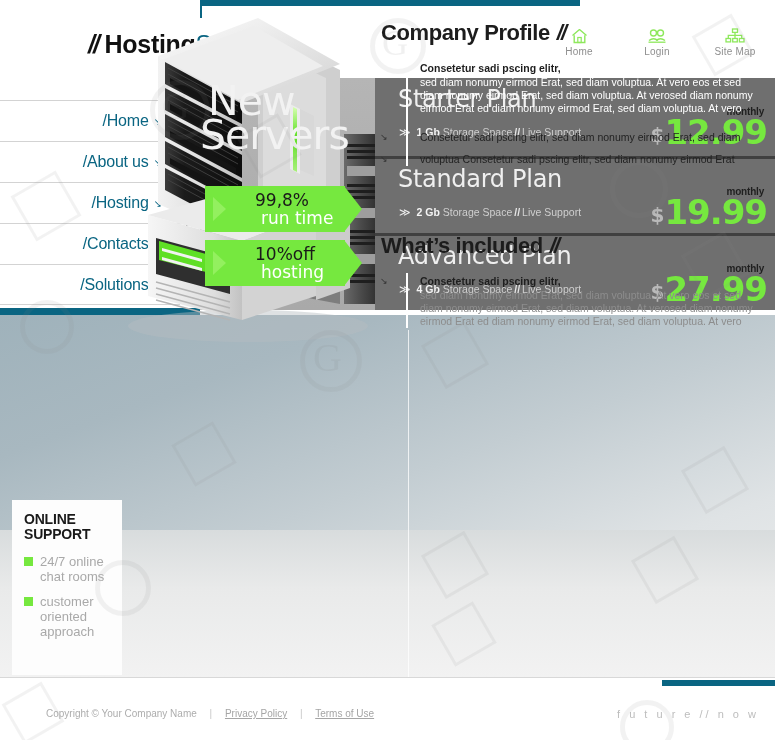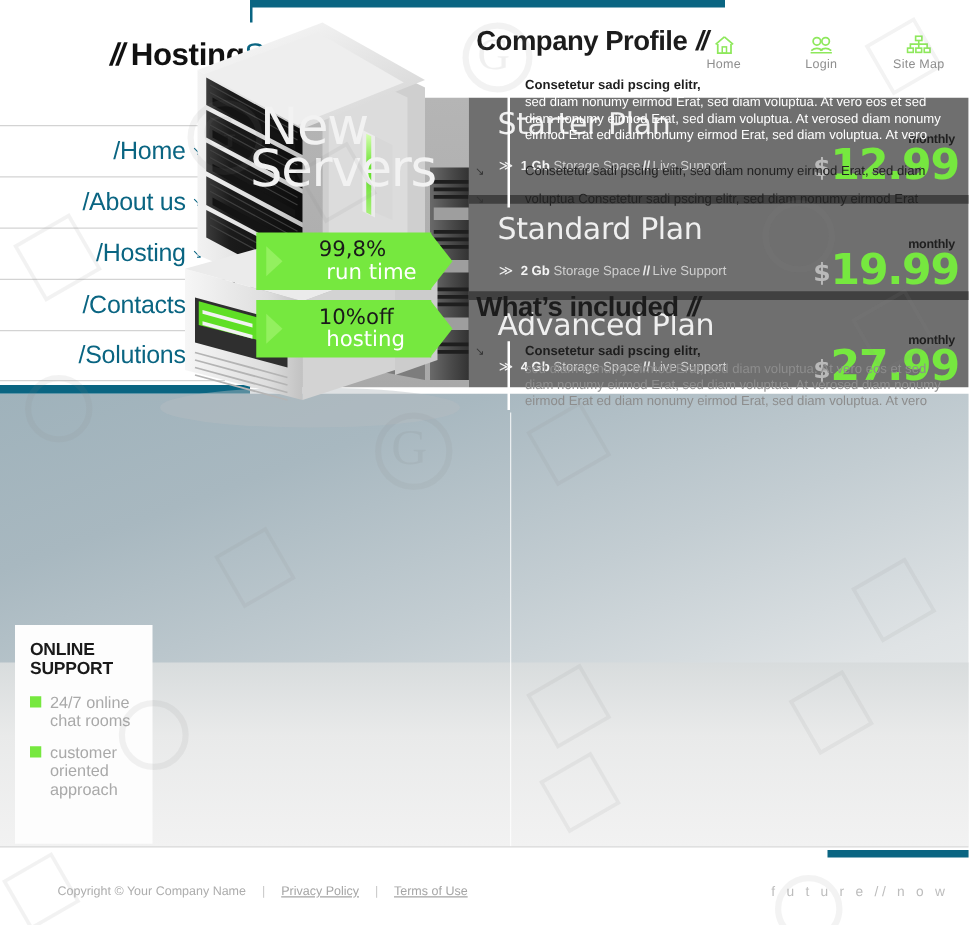--- a/index.html
+++ b/index.html
@@ -28,21 +28,21 @@
   .topnav{position:absolute;right:14px;top:26px;display:flex;gap:26px;}
   .topnav .item{width:52px;text-align:center;cursor:pointer;}
   .topnav .ic{height:18px;display:flex;align-items:flex-end;justify-content:center;}
   .topnav .lb{font-size:10px;color:#8e8e8e;margin-top:2px;letter-spacing:.2px;}
 
   
   .menu{position:absolute;left:0;top:100px;width:180px;}
   .menu .mi{height:41px;border-top:1px solid #d3d3d3;display:flex;align-items:center;justify-content:flex-end;
             padding-right:18px;box-sizing:border-box;cursor:pointer;}
   .menu .mi:last-child{border-bottom:1px solid #d3d3d3;}
-  .menu .mi .t{font-size:20px;color:#0a6582;letter-spacing:-0.2px;}
+  .menu .mi .t{font-size:16px;color:#0a6582;letter-spacing:-0.2px;}
   .menu .mi .ar{font-size:10px;color:#0a6582;margin-left:5px;}
   .ticks{position:absolute;left:186px;top:100px;width:4px;}
   .ticks i{display:block;width:2px;height:20px;background:#3b3b3b;margin:0 0 21px 0;}
 
   .tealbar2{position:absolute;left:0;top:308px;width:200px;height:7px;background:#0a6582;}
 
   
   .hero{position:absolute;left:200px;top:78px;width:575px;height:232px;overflow:hidden;}
   .hero .leftpane{position:absolute;left:0;top:0;width:175px;height:232px;
      background:linear-gradient(180deg,#b5b5b5 0%, #aeaeae 55%, #a9a9a9 100%);}
@@ -61,21 +61,21 @@
      border-top:23px solid transparent;border-bottom:23px solid transparent;border-left:18px solid #76e83f;}
   .promo .chev{position:absolute;left:8px;top:11px;width:0;height:0;
      border-top:12px solid transparent;border-bottom:12px solid transparent;border-left:13px solid #93f05f;}
   .promo .a{font-size:17px;color:#1a1a1a;font-family:"DejaVu Sans",sans-serif;line-height:17px;}
   .promo .b{font-size:17px;color:#ffffff;font-family:"DejaVu Sans",sans-serif;line-height:18px;margin-left:6px;}
   #promo1{left:5px;top:108px;}
   #promo2{left:5px;top:162px;}
 
   
   .plan{position:absolute;left:175px;width:400px;height:77px;box-sizing:border-box;cursor:pointer;}
-  .plan + .plan{border-top:7px solid #404040;}
+  .plan + .plan{border-top:3px solid #404040;}
   #plan0{top:1px;}
   #plan1{top:78px;}
   #plan2{top:155px;}
   .plan .pname{position:absolute;left:23px;top:6px;font-size:24px;color:#efefef;
      font-family:"DejaVu Sans",sans-serif;font-weight:400;letter-spacing:-0.3px;}
   .plan .feat{position:absolute;left:24px;top:47px;font-size:10.5px;color:#cfcfcf;white-space:nowrap;}
   .plan .feat .bul{color:#f0f0f0;font-size:11px;margin-right:6px;}
   .plan .feat .gb{color:#f4f4f4;font-weight:bold;}
   .plan .feat .sep{color:#e8e8e8;font-weight:bold;margin:0 2px;}
   .plan .monthly{position:absolute;right:11px;top:27px;font-size:10px;color:#1f1f1f;font-weight:bold;letter-spacing:-.2px;}

